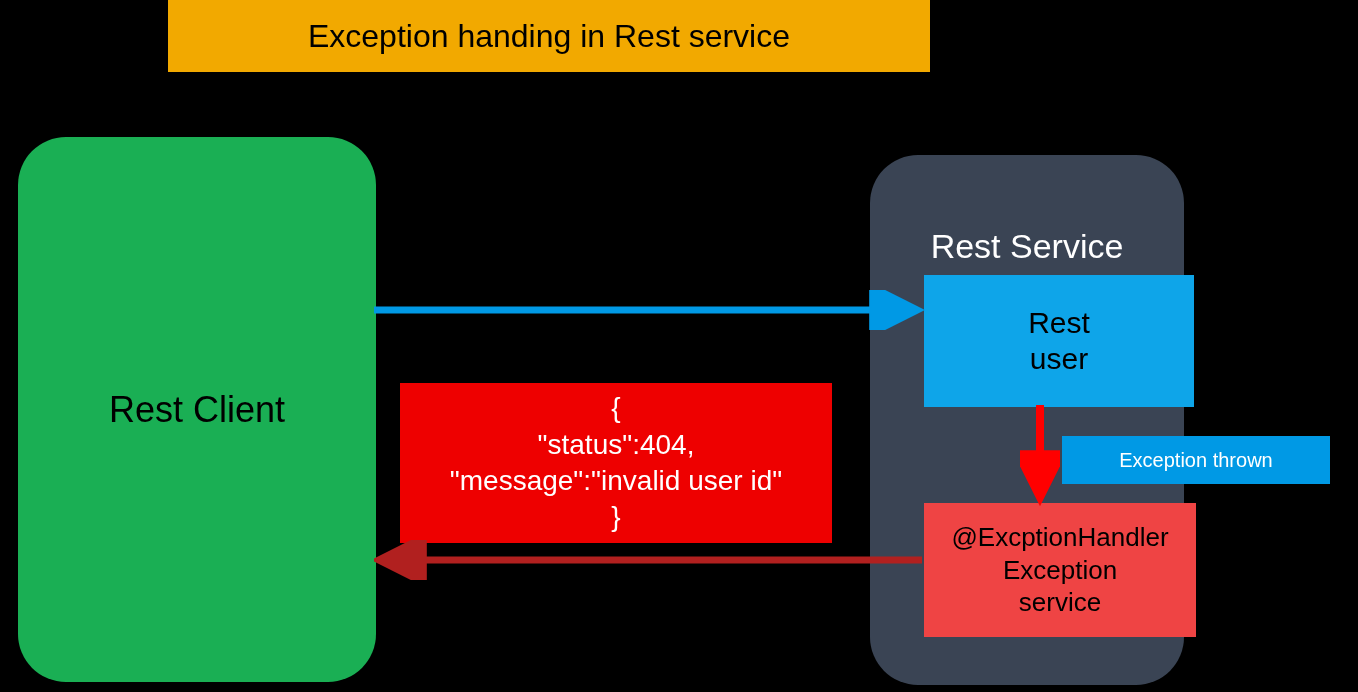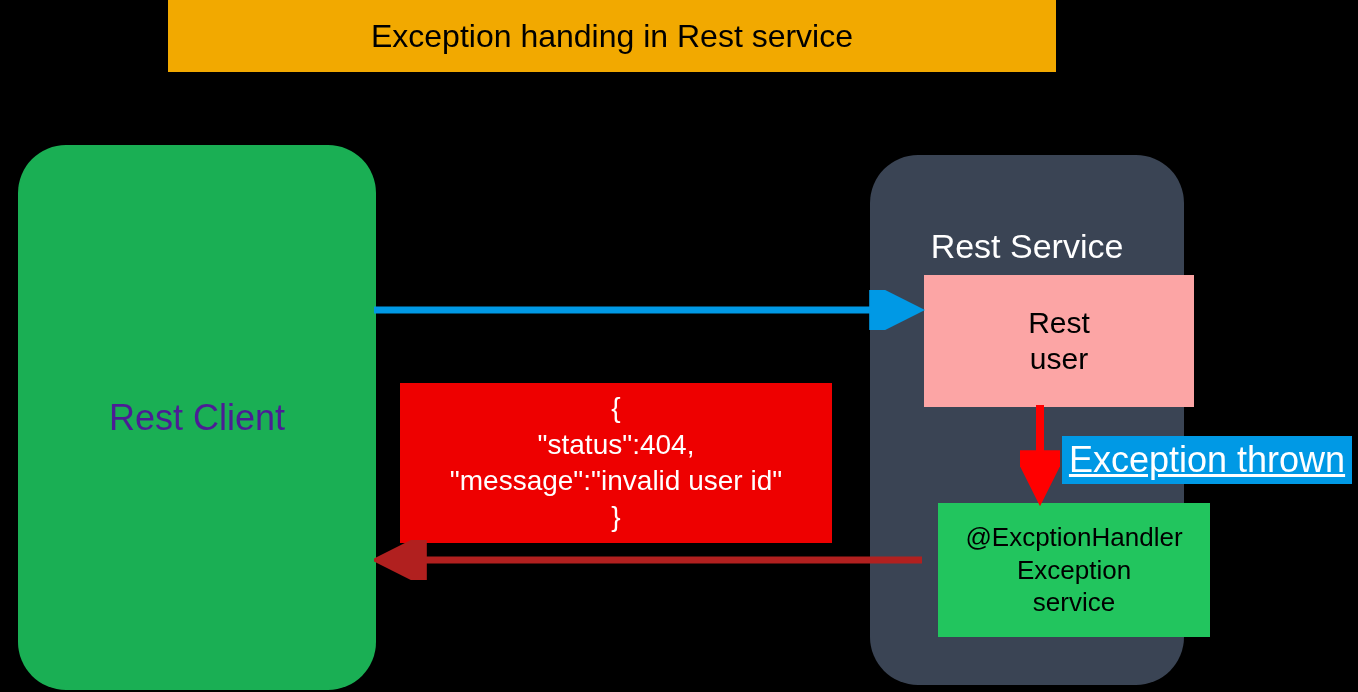--- a/index.html
+++ b/index.html
@@ -8,45 +8,44 @@
     height: 692px;
     background: #000;
     font-family: "Segoe UI", "Segoe UI Light", Arial, sans-serif;
     position: relative;
     overflow: hidden;
   }
   .title-banner {
     position: absolute;
     left: 168px;
     top: 0;
-    width: 888px;
+    width: 762px;
     height: 72px;
     background: #f2a900;
     display: flex;
     align-items: center;
     justify-content: center;
     font-size: 32px;
     font-weight: 300;
     color: #000;
   }
   .rest-client {
     position: absolute;
     left: 18px;
     top: 137px;
     width: 358px;
     height: 545px;
     background: #1aaf54;
     border-radius: 48px;
     display: flex;
     align-items: center;
     justify-content: center;
-    color: #4c1d95;
+    color: #000000;
     font-size: 36px;
     font-weight: 300;
-    margin-top: 8px;
   }
   .rest-service {
     position: absolute;
     left: 870px;
     top: 155px;
     width: 314px;
     height: 530px;
     background: #3a4454;
     border-radius: 48px;
     color: #fff;
@@ -59,62 +58,61 @@
     font-size: 34px;
     font-weight: 300;
     color: #fff;
   }
   .controller-box {
     position: absolute;
     left: 54px;
     top: 120px;
     width: 270px;
     height: 132px;
-    background: #fca5a5;
+    background: #0ea5e9;
     color: #000;
     text-align: center;
     font-size: 30px;
     font-weight: 400;
     display: flex;
     flex-direction: column;
     align-items: center;
     justify-content: center;
     line-height: 1.2;
   }
   .handler-box {
     position: absolute;
-    left: 68px;
+    left: 54px;
     top: 348px;
     width: 272px;
     height: 134px;
-    background: #22c55e;
+    background: #ef4444;
     color: #000;
     text-align: center;
     font-size: 26px;
     font-weight: 400;
     display: flex;
     flex-direction: column;
     align-items: center;
     justify-content: center;
     line-height: 1.25;
   }
   .exception-label {
     position: absolute;
     left: 1062px;
     top: 436px;
-    width: 290px;
+    width: 268px;
     height: 48px;
     background: #0099e5;
     color: #fff;
-    font-size: 36px;
+    font-size: 20px;
     font-weight: 300;
     display: flex;
     align-items: center;
     justify-content: center;
-    text-decoration: underline;
   }
   .error-box {
     position: absolute;
     left: 400px;
     top: 383px;
     width: 432px;
     height: 160px;
     background: #ee0000;
     color: #fff;
     font-size: 28px;

